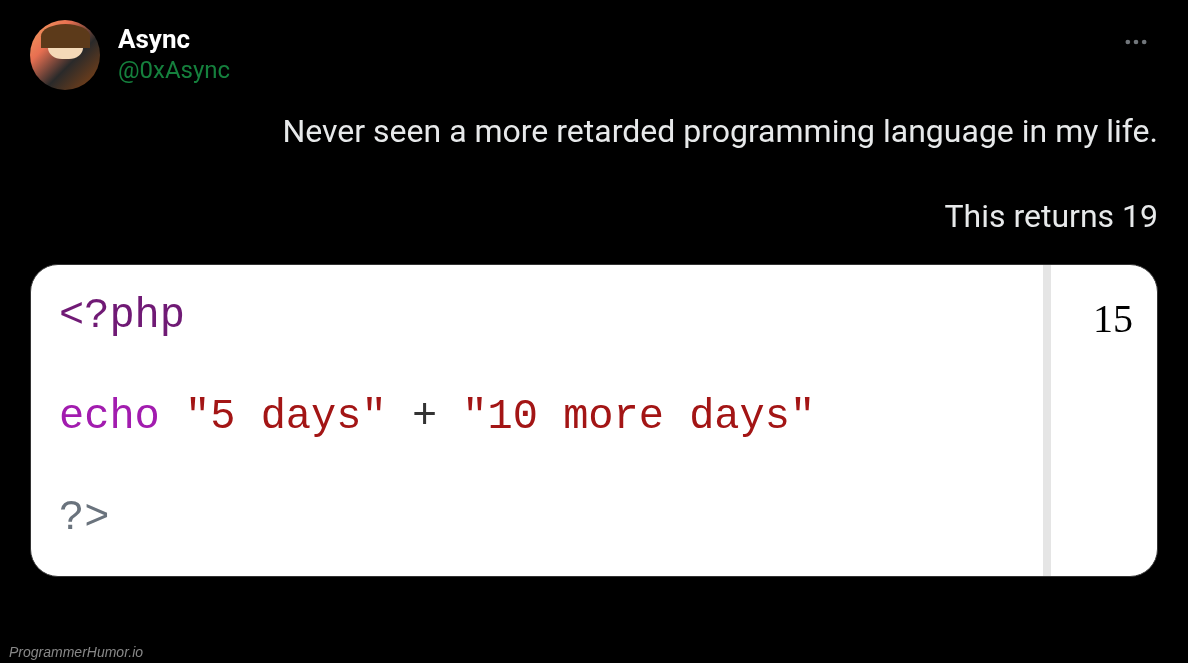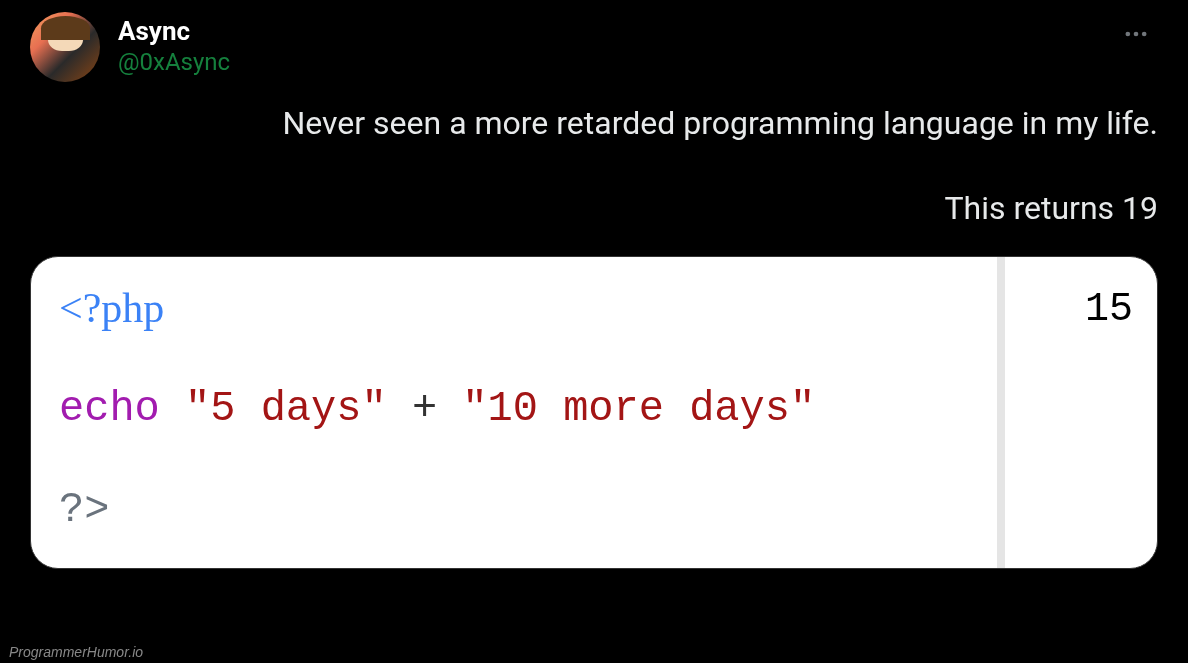--- a/index.html
+++ b/index.html
@@ -9,21 +9,21 @@
     }
     body {
       background: #000;
       font-family: -apple-system, BlinkMacSystemFont, "Segoe UI", Roboto, Helvetica, Arial, sans-serif;
       width: 1188px;
       height: 663px;
       position: relative;
       overflow: hidden;
     }
     .tweet-container {
-      padding: 12px 30px;
+      padding: 20px 30px;
       color: #fff;
     }
     .tweet-header {
       display: flex;
       align-items: flex-start;
       margin-bottom: 20px;
     }
     .avatar {
       width: 70px;
       height: 70px;
@@ -109,45 +109,45 @@
     }
     .code-left {
       flex: 1;
       padding: 20px 28px 26px 28px;
       font-family: "Consolas", "Monaco", "Courier New", monospace;
       font-size: 42px;
       line-height: 1.5;
       border-right: 8px solid #e5e5e5;
     }
     .code-line1 {
-      color: #3b82f6;
-      font-family: Liberation Serif, serif;
+      color: #701a75;
+      font-family: Liberation Mono, monospace;
     }
     .code-line2 {
       margin-top: 38px;
       margin-bottom: 38px;
       font-family: "Consolas", "Monaco", "Courier New", monospace;
     }
     .kw-echo {
       color: #a21caf;
     }
     .str {
       color: #a31515;
     }
     .op {
       color: #333;
     }
     .code-line3 {
       color: #6a737d;
       font-family: "Consolas", "Monaco", "Courier New", monospace;
     }
     .code-right {
-      width: 152px;
+      width: 106px;
       padding: 30px 24px;
-      font-family: Liberation Mono, monospace;
+      font-family: Liberation Serif, serif;
       font-size: 40px;
       color: #000;
       text-align: right;
       display: flex;
       align-items: flex-start;
       justify-content: flex-end;
     }
     .watermark {
       position: absolute;
       bottom: 3px;

